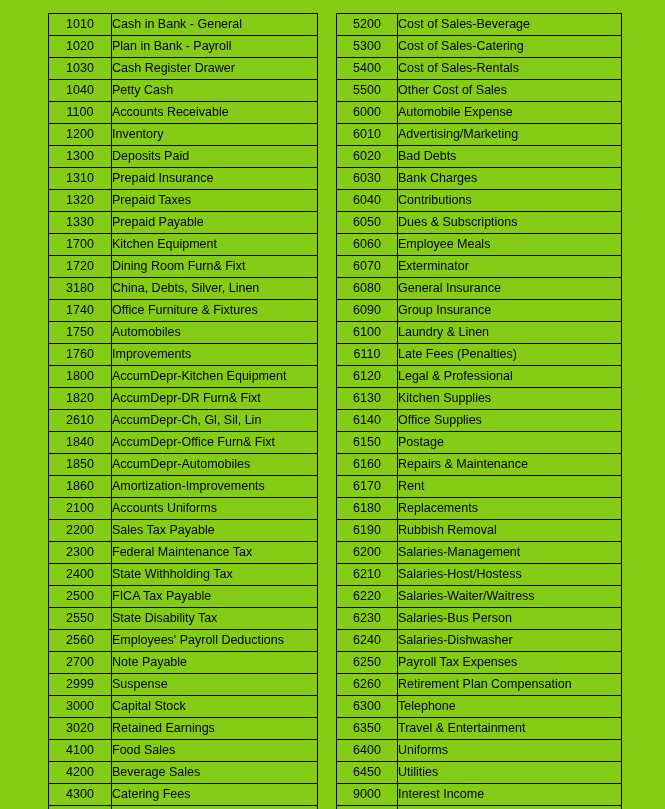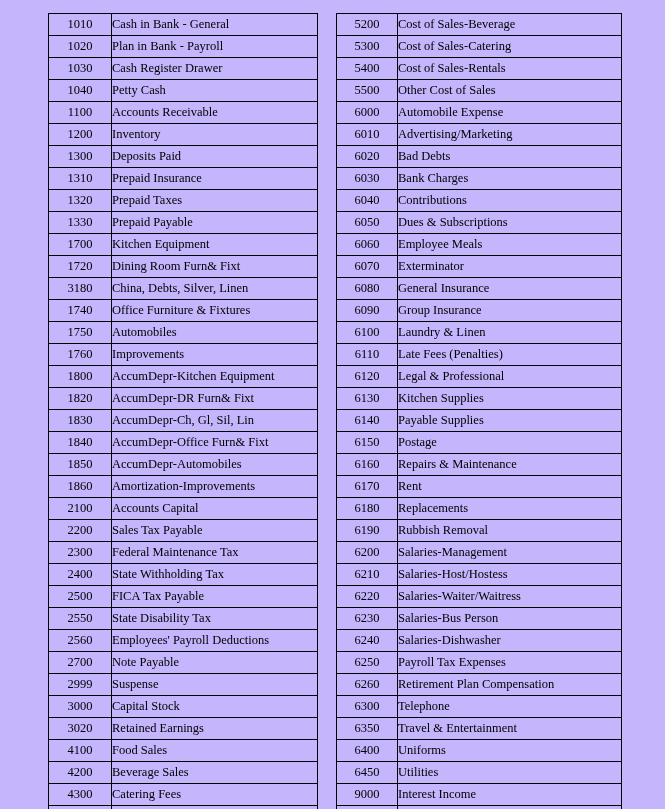--- a/index.html
+++ b/index.html
@@ -11,22 +11,21 @@
     width: 665px;
     height: 809px;
     font-family: "Liberation Sans", sans-serif;
     color: #000000;
     overflow: hidden;
   }
   #page {
     position: relative;
     width: 665px;
     height: 809px;
-    background: #c4b5fd;
-    font-family: Liberation Serif, serif;
+    background: #84cc16;
   }
   .coa-table {
     position: absolute;
     top: 13px;
     border-collapse: collapse;
     table-layout: fixed;
     border: 1px solid #000000;
   }
   #table-left  { left: 48px;  width: 270px; }
   #table-right { left: 336px; width: 286px; }
@@ -126,38 +125,38 @@
         </tr>
         <tr>
           <td class="cell-code">1800</td>
           <td class="cell-name">AccumDepr-Kitchen Equipment</td>
         </tr>
         <tr>
           <td class="cell-code">1820</td>
           <td class="cell-name">AccumDepr-DR Furn&amp; Fixt</td>
         </tr>
         <tr>
-          <td class="cell-code">1830</td>
+          <td class="cell-code">2610</td>
           <td class="cell-name">AccumDepr-Ch, Gl, Sil, Lin</td>
         </tr>
         <tr>
           <td class="cell-code">1840</td>
           <td class="cell-name">AccumDepr-Office Furn&amp; Fixt</td>
         </tr>
         <tr>
           <td class="cell-code">1850</td>
           <td class="cell-name">AccumDepr-Automobiles</td>
         </tr>
         <tr>
           <td class="cell-code">1860</td>
           <td class="cell-name">Amortization-Improvements</td>
         </tr>
         <tr>
           <td class="cell-code">2100</td>
-          <td class="cell-name">Accounts Capital</td>
+          <td class="cell-name">Accounts Uniforms</td>
         </tr>
         <tr>
           <td class="cell-code">2200</td>
           <td class="cell-name">Sales Tax Payable</td>
         </tr>
         <tr>
           <td class="cell-code">2300</td>
           <td class="cell-name">Federal Maintenance Tax</td>
         </tr>
         <tr>
@@ -280,21 +279,21 @@
         <tr>
           <td class="cell-code">6120</td>
           <td class="cell-name">Legal &amp; Professional</td>
         </tr>
         <tr>
           <td class="cell-code">6130</td>
           <td class="cell-name">Kitchen Supplies</td>
         </tr>
         <tr>
           <td class="cell-code">6140</td>
-          <td class="cell-name">Payable Supplies</td>
+          <td class="cell-name">Office Supplies</td>
         </tr>
         <tr>
           <td class="cell-code">6150</td>
           <td class="cell-name">Postage</td>
         </tr>
         <tr>
           <td class="cell-code">6160</td>
           <td class="cell-name">Repairs &amp; Maintenance</td>
         </tr>
         <tr>

